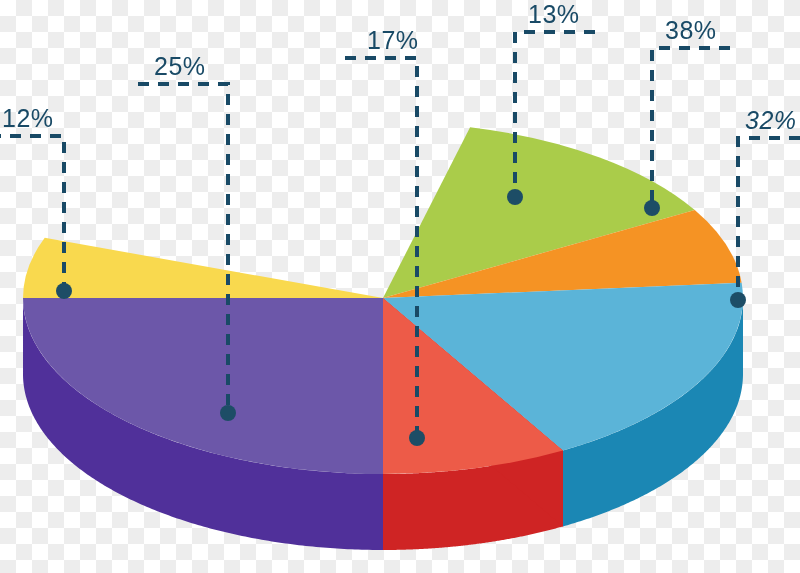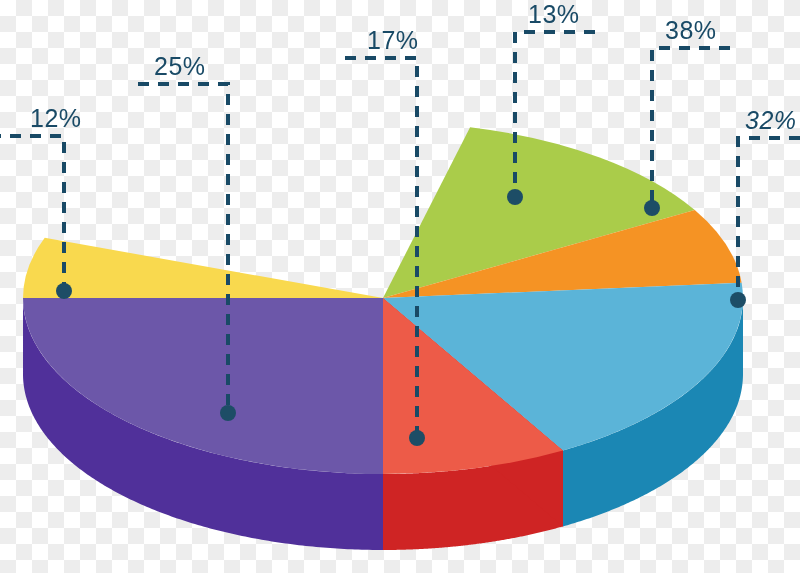--- a/index.html
+++ b/index.html
@@ -84,16 +84,16 @@
         <circle cx="64" cy="291" r="8" fill="#1d4d66"></circle>
       </g>
   </svg>
 
   <div id="labels-layer">
       <div class="pct-label" style="left: 528px; top: 2px; color: rgb(25, 74, 102);">13%</div>
       <div class="pct-label" style="left: 665px; top: 18px; color: rgb(25, 74, 102);">38%</div>
       <div class="pct-label" style="left: 745px; top: 108px; color: rgb(25, 74, 102); font-style: italic;">32%</div>
       <div class="pct-label" style="left: 367px; top: 28px; color: rgb(25, 74, 102);">17%</div>
       <div class="pct-label" style="left: 154px; top: 54px; color: rgb(25, 74, 102);">25%</div>
-      <div class="pct-label" style="left: 2px; top: 106px; color: rgb(25, 74, 102); margin-left: 28px;">12%</div>
+      <div class="pct-label" style="left: 2px; top: 106px; color: rgb(25, 74, 102);">12%</div>
     </div>
 
 </div>
 
 </body></html>

